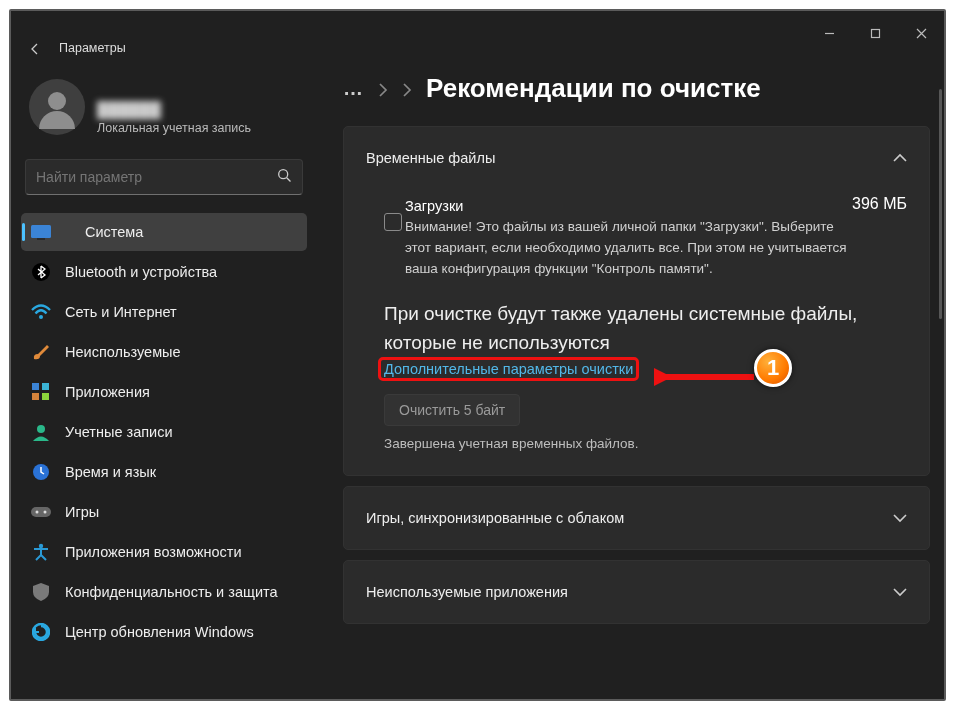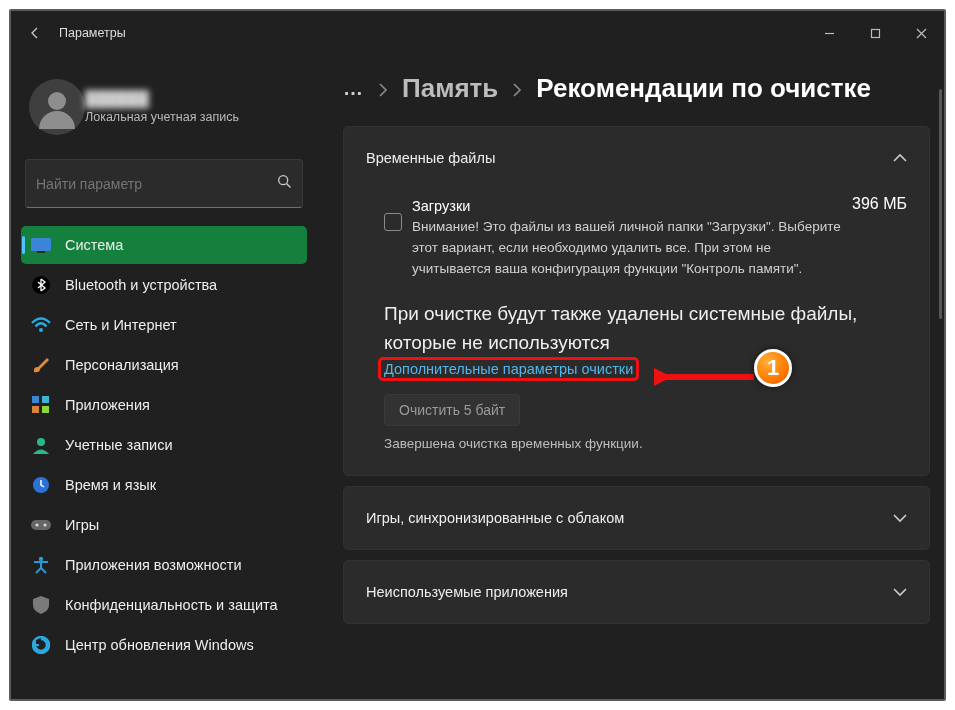--- a/index.html
+++ b/index.html
@@ -2,49 +2,49 @@
 <html><head>
 <meta charset="utf-8">
 <style>
   * { box-sizing: border-box; margin: 0; padding: 0; font-family: "Segoe UI", Arial, sans-serif; }
   body { background: #fff; width: 955px; height: 710px; overflow: hidden; position: relative; }
   .app {
     position: absolute; left: 9px; top: 9px; width: 937px; height: 692px;
     background: #202020; border: 2px solid #5b5b5b; border-radius: 2px;
     display: flex; flex-direction: column; color: #fff;
   }
-  .titlebar { height: 44px; display: flex; align-items: center; padding-left: 18px; font-size: 12.5px; color: #ddd; }
+  .titlebar { height: 44px; display: flex; align-items: flex-end; padding-left: 18px; font-size: 12.5px; color: #ddd; }
   .titlebar .back { width: 12px; height: 12px; margin-right: 18px; }
   .titlebar .controls { margin-left: auto; display: flex; }
   .titlebar .controls .ctl { width: 46px; height: 44px; display: flex; align-items: center; justify-content: center; color: #bbb; }
   .body { flex: 1; display: flex; overflow: hidden; }
   .sidebar { width: 306px; padding: 0 10px 0 10px; }
-  .profile { display: flex; align-items: center; padding: 24px 8px 10px 8px; }
+  .profile { display: flex; align-items: flex-end; padding: 24px 8px 10px 8px; gap: 12px; }
   .avatar { width: 56px; height: 56px; border-radius: 50%; background: #3f3f3f; display: flex; align-items: center; justify-content: center; }
   .profile-text .name { font-size: 15px; font-weight: 600; color: #ccc; filter: blur(3px); }
   .profile-text .sub { font-size: 12.5px; color: #b9b9b9; margin-top: 3px; }
-  .search-box { margin: 14px 4px 18px 4px; height: 49px; background: #2b2b2b; border: 1px solid #3a3a3a; border-bottom: 1.5px solid #707070; border-radius: 4px; display: flex; align-items: center; padding: 0 10px; }
+  .search-box { margin: 14px 4px 18px 4px; height: 36px; background: #2b2b2b; border: 1px solid #3a3a3a; border-bottom: 1.5px solid #707070; border-radius: 4px; display: flex; align-items: center; padding: 0 10px; }
   .search-box input { flex: 1; background: transparent; border: none; outline: none; color: #ccc; font-size: 14px; }
   .search-box .si { color: #ccc; }
   .nav { display: flex; flex-direction: column; gap: 2px; margin-top: 4px; }
   .nav-item { height: 38px; display: flex; align-items: center; padding: 0 10px; border-radius: 5px; font-size: 14.5px; color: #eee; position: relative; }
-  .nav-item.active { background: #15803d; }
+  .nav-item.active { background: #404040; gap: 20px; }
   .nav-item.active::before { content:""; position:absolute; left:1px; top:10px; bottom:10px; width:3px; background:#4cc2ff; border-radius:2px; }
   .nav-item .icon { width: 20px; height: 20px; margin-right: 14px; display:flex; align-items:center; justify-content:center; }
   .content { flex: 1; padding: 18px 14px 0 26px; overflow-y: auto; }
   .breadcrumb { display: flex; align-items: center; gap: 14px; font-size: 26px; color: #ddd; font-weight: 600; margin-bottom: 22px; }
   .breadcrumb .dots { font-weight: 900; color:#ccc; font-size:20px; letter-spacing:1px; }
   .breadcrumb .chev { color: #888; }
   .breadcrumb .current { color: #fff; }
   .breadcrumb .crumb:not(.current) { color: #bcbcbc; }
   .panel { background: #2b2b2b; border: 1px solid #323232; border-radius: 5px; margin-bottom: 10px; }
   .panel-header { height: 62px; display: flex; align-items: center; padding: 0 22px; font-size: 14.5px; color: #eee; }
   .panel-header .exp { margin-left:auto; color:#ccc; }
   .panel-body { padding: 6px 22px 24px 40px; }
-  .dl-row { display: flex; gap: 10px; align-items:flex-start; }
+  .dl-row { display: flex; gap: 3px; align-items:flex-start; }
   .chk { width:18px; height:18px; border:1.5px solid #8a8a8a; border-radius:3px; margin-top: 18px; flex-shrink:0;}
   .dl-text { flex:1; font-size:13.5px; color:#d0d0d0; line-height:1.55; }
   .dl-text .title { color:#fff; font-size:14.5px; }
   .dl-size { font-size:16px; color:#fff; margin-left:auto; padding-top:0; }
   .note { font-size:19px; color:#eee; margin-top:20px; line-height:1.5; }
   .link { color:#52b7e8; font-size:14.5px; display:inline-block; margin-top:4px; position:relative;}
   .link .hl { position:absolute; left:-6px; right:-6px; top:-4px; bottom:-4px; border:3px solid #e11; border-radius:5px; }
   .clean-btn { margin-top:16px; padding:7px 14px; background:#323232; border:1px solid #3a3a3a; border-radius:4px; color:#9a9a9a; font-size:14px; display:inline-block;}
   .done-text { margin-top:10px; font-size:13.5px; color:#bdbdbd;}
   
@@ -134,21 +134,21 @@
               </svg>
             </span>
           <span>Сеть и Интернет</span>
         </div>
         <div class="nav-item">
           <span class="icon">
               <svg width="20" height="20">
                 <path d="M3 17 Q2 12 7 12 L16 3 L18 5 L9 14 Q9 18 3 17 Z" fill="#e08a3a"></path>
               </svg>
             </span>
-          <span>Персонализация</span>
+          <span>Неиспользуемые</span>
         </div>
         <div class="nav-item">
           <span class="icon">
               <svg width="18" height="18">
                 <rect x="0" y="0" width="7" height="7" fill="#3b84d6"></rect>
                 <rect x="10" y="0" width="7" height="7" fill="#3bb4d6"></rect>
                 <rect x="0" y="10" width="7" height="7" fill="#d6843b"></rect>
                 <rect x="10" y="10" width="7" height="7" fill="#8dd63b"></rect>
               </svg>
             </span>
@@ -211,21 +211,20 @@
         </div>
       </div>
     </div>
 
     <div class="content">
       <div class="breadcrumb">
         <span class="dots">…</span>
         <span class="chev"><svg width="10" height="14">
               <path d="M2 1 L8 7 L2 13" stroke="#888" stroke-width="1.7" fill="none"></path>
             </svg></span>
-        <span class="crumb">Память</span>
         <span class="chev"><svg width="10" height="14">
               <path d="M2 1 L8 7 L2 13" stroke="#888" stroke-width="1.7" fill="none"></path>
             </svg></span>
         <span class="crumb current">Рекомендации по очистке</span>
       </div>
 
       <div class="panel">
         <div class="panel-header">
           <span>Временные файлы</span>
           <span class="exp"><svg width="14" height="10">
@@ -237,21 +236,21 @@
             <div class="chk"></div>
             <div class="dl-text">
               <div class="title">Загрузки</div>
               <div>Внимание! Это файлы из вашей личной папки "Загрузки". Выберите этот вариант, если необходимо удалить все. При этом не учитывается ваша конфигурация функции "Контроль памяти".</div>
             </div>
             <div class="dl-size">396 МБ</div>
           </div>
           <div class="note">При очистке будут также удалены системные файлы, которые не используются</div>
           <a class="link"><span>Дополнительные параметры очистки</span><span class="hl"></span></a>
           <div><span class="clean-btn">Очистить 5 байт</span></div>
-          <div class="done-text">Завершена очистка временных функции.</div>
+          <div class="done-text">Завершена учетная временных файлов.</div>
         </div>
       </div>
 
       <div class="panel">
         <div class="panel-header">
           <span>Игры, синхронизированные с облаком</span>
           <span class="exp"><svg width="14" height="10">
                 <path d="M1 2 L7 8 L13 2" stroke="#ccc" stroke-width="1.6" fill="none"></path>
               </svg></span>
         </div>

